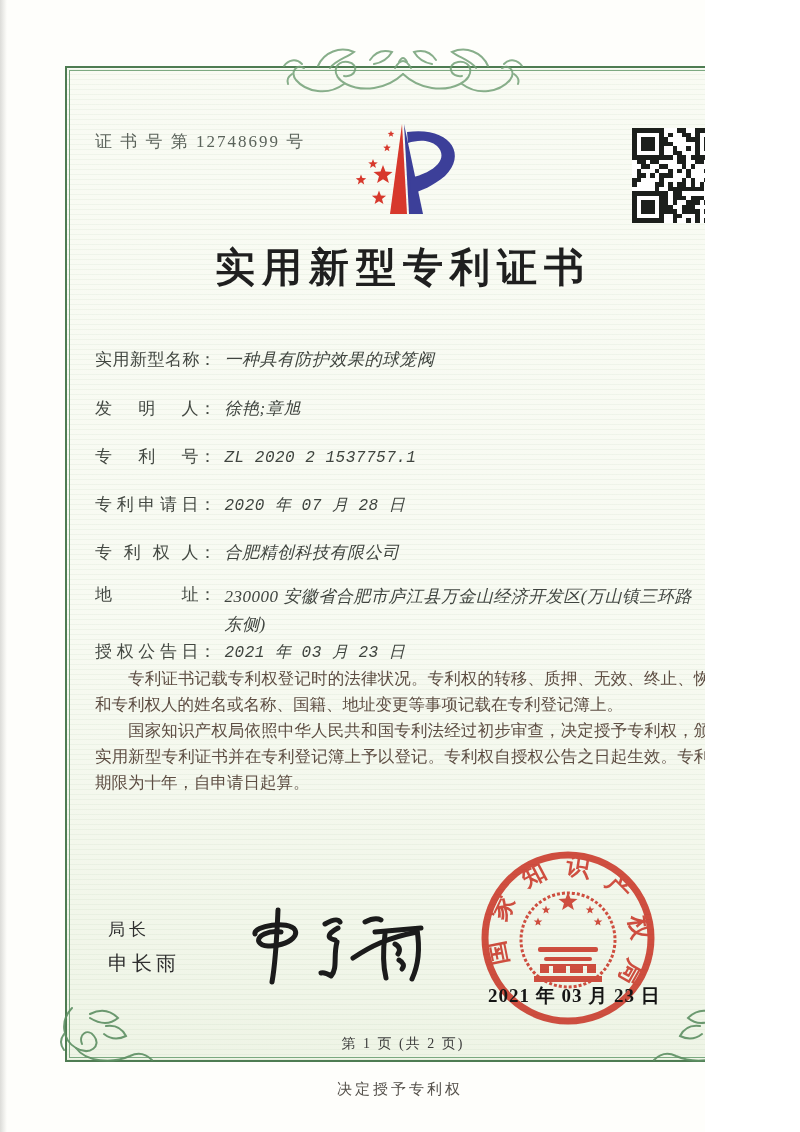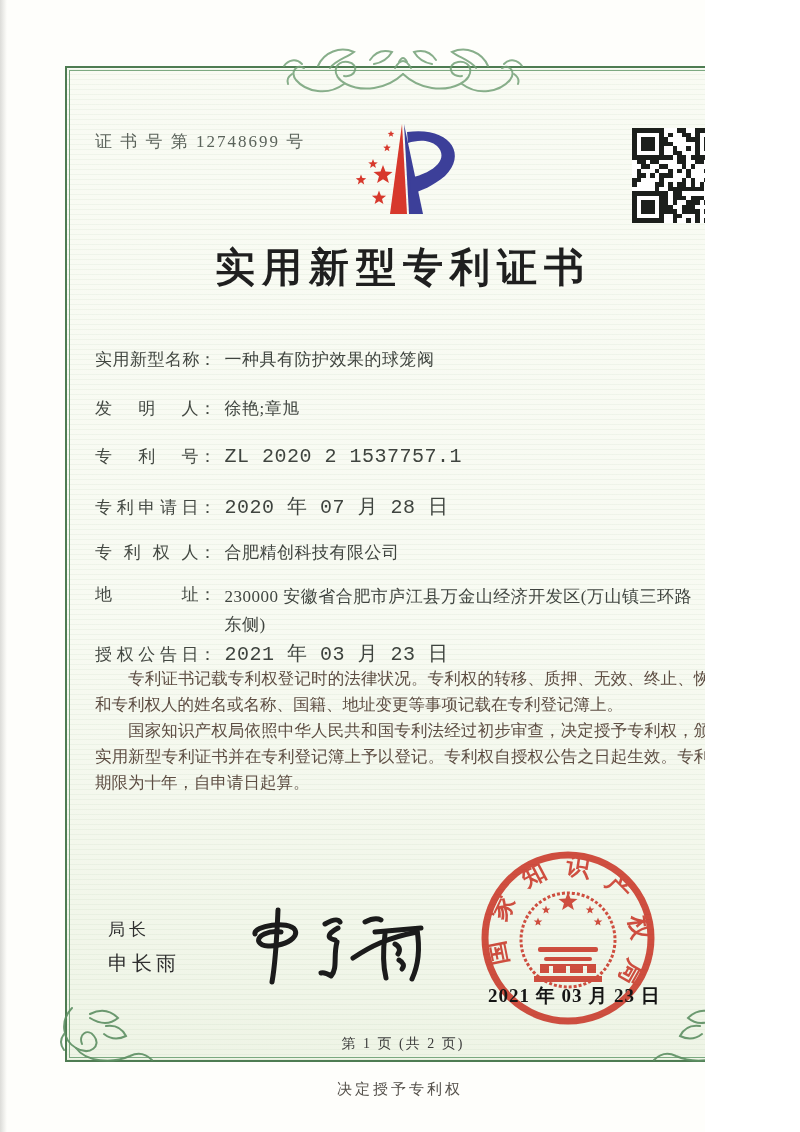--- a/index.html
+++ b/index.html
@@ -19,23 +19,23 @@
       #fcfdf7;}
   .frame-inner{position:absolute;inset:2px;border:1px solid #7ca981;pointer-events:none;}
   .deco{position:absolute;pointer-events:none;}
   
   .certno{position:absolute;left:95px;top:130px;font-size:17px;letter-spacing:2px;color:#5b635b;}
   .title{position:absolute;left:3px;top:240px;width:800px;text-align:center;
     font-size:40px;font-weight:600;letter-spacing:7px;color:#1f1f1f;}
   .row{position:absolute;left:95px;font-size:17px;color:#434842;letter-spacing:.5px;white-space:nowrap;}
   .lbl{display:inline-block;width:104px;text-align:justify;text-align-last:justify;}
   .colon{padding-right:8px;}
-  .val{color:#3f443f;}
+  .val{color:#3f443f;font-style:italic;}
   .val.wrap{display:inline-block;width:482px;white-space:normal;vertical-align:top;line-height:28px;}
-  .tt{font-family:"Liberation Mono","DejaVu Sans Mono",monospace;font-size:20px;letter-spacing:.5px;margin-top:36px;}
+  .tt{font-family:"Liberation Mono","DejaVu Sans Mono",monospace;font-size:16px;letter-spacing:.5px;margin-top:36px;}
   .grant2{position:absolute;left:410px;top:0;}
   .paras{position:absolute;left:95px;top:666px;width:632px;font-size:16.5px;line-height:26px;
     color:#5d4d42;text-align:justify;}
   .paras p{margin:0;text-indent:2em;}
   .sig-title{position:absolute;left:108px;top:918px;font-size:17px;letter-spacing:4px;color:#2f2f2f;}
   .sig-name{position:absolute;left:108px;top:950px;font-size:20px;letter-spacing:4px;color:#2f2f2f;}
   .seal{position:absolute;left:478px;top:848px;width:180px;height:180px;mix-blend-mode:multiply;}
   .seal-date{position:absolute;left:488px;top:983px;font-size:19px;font-weight:bold;color:#151515;letter-spacing:1px;}
   .pageno{position:absolute;left:3px;top:1035px;width:800px;text-align:center;font-size:14px;
     letter-spacing:2px;color:#3c3c3c;}

